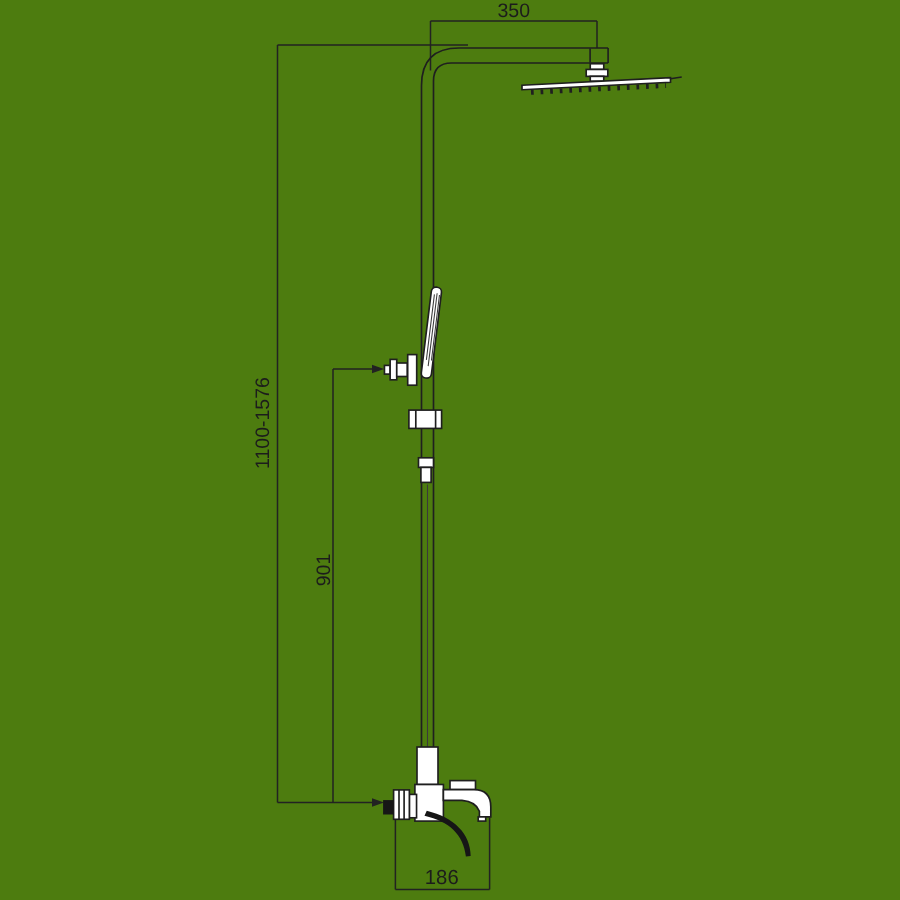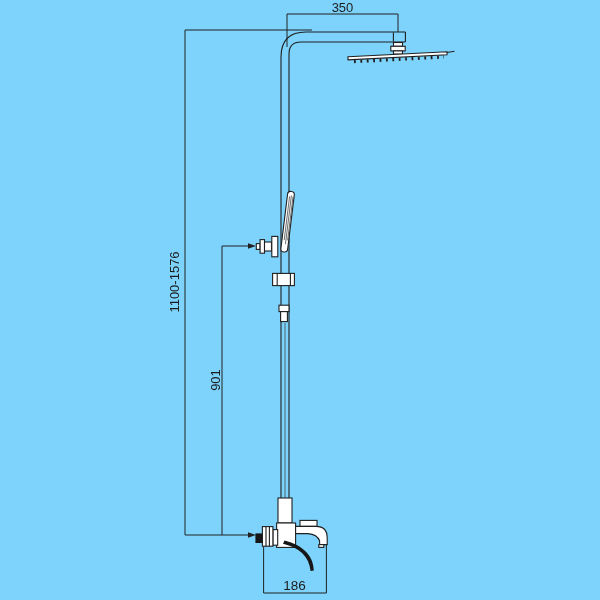--- a/index.html
+++ b/index.html
@@ -1,17 +1,17 @@
 <!DOCTYPE html>
 <html><head>
 <meta charset="utf-8">
 <style>
   html,body{margin:0;padding:0;background:#ffffff;}
   .canvas{
-    position:relative;width:600px;height:600px;background:#7dd3fc;
+    position:relative;width:600px;height:600px;background:#4d7c0f;
     font-family:"Liberation Sans", sans-serif;overflow:hidden;
   }
   svg{display:block;}
   .dim-text{
     font-family:"Liberation Sans", sans-serif;
     font-size:13px;fill:#1c1c1c;
   }
   .dim-text-big{font-size:13.5px;}
   .ln{stroke:#1f1f1f;stroke-width:1.1;fill:none;}
   .dimln{stroke:#222222;stroke-width:1;fill:none;}

